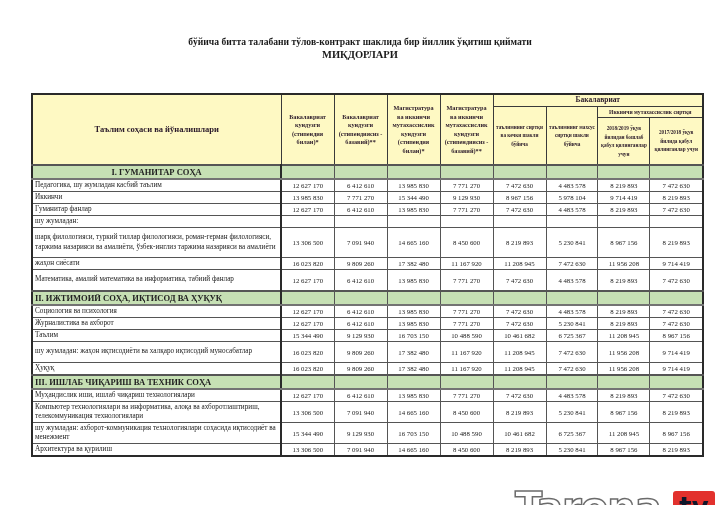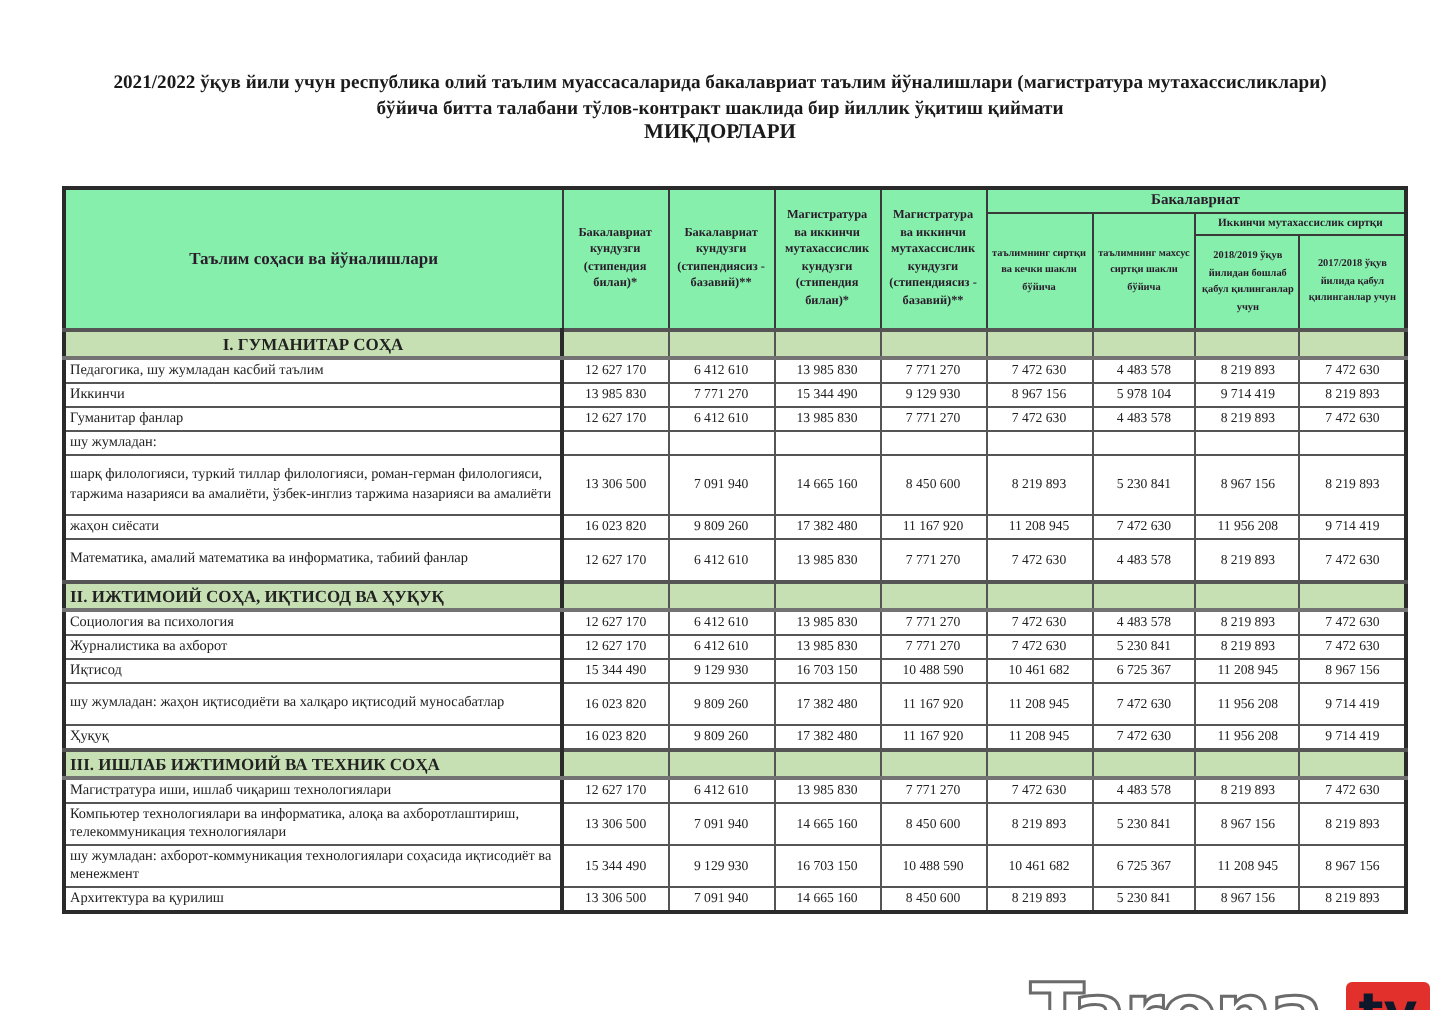--- a/index.html
+++ b/index.html
@@ -20,21 +20,21 @@
     table.main {
       position: absolute; left: 31px; top: 93px; width: 673px;
       border-collapse: collapse; table-layout: fixed;
       border: 2px solid #2a2a2a;
       font-size: 7px;
     }
     table.main td, table.main th {
       border: 1px solid #555; padding: 0 2px; overflow: hidden;
     }
     table.main th {
-      background: #86efac; font-weight: bold; color: #2a1a2a;
+      background: #fef9c3; font-weight: bold; color: #2a1a2a;
       text-align: center; vertical-align: middle; line-height: 8.5px;
       border-color: #3a3a3a;
     }
     th.h-main { font-size: 8.5px; }
     th.h-sm { font-size: 6.2px; line-height: 8px; }
     th.h-xs { font-size: 5.2px; line-height: 7px; }
     th.h-grp { font-size: 7.5px; height: 11px; }
     th.h-sub { font-size: 5.6px; height: 10px; }
     tr.section td {
       background: #c6e0b4; font-weight: bold; font-size: 8.5px; height: 12px;
@@ -60,21 +60,20 @@
       position: absolute; left: 158px; top: 4px; width: 42px; height: 34px;
       background: #e2312d; border-radius: 3px; color: #0f172a;
       font-family: "DejaVu Sans", sans-serif; font-weight: bold; font-size: 26px;
       line-height: 32px; text-align: center;
     }
   </style>
 </head>
 <body>
 
 <div class="title-block">
-  <div>2021/2022 ўқув йили учун республика олий таълим муассасаларида бакалавриат таълим йўналишлари (магистратура мутахассисликлари)</div>
   <div>бўйича битта талабани тўлов-контракт шаклида бир йиллик ўқитиш қиймати</div>
   <div class="line3">МИҚДОРЛАРИ</div>
 </div>
 
 <div class="unit">сўм</div>
 
 <table class="main">
   <colgroup>
     <col style="width:235px">
     <col style="width:50px">
@@ -221,21 +220,21 @@
         <td class="num">12 627 170</td>
         <td class="num">6 412 610</td>
         <td class="num">13 985 830</td>
         <td class="num">7 771 270</td>
         <td class="num">7 472 630</td>
         <td class="num">5 230 841</td>
         <td class="num">8 219 893</td>
         <td class="num">7 472 630</td>
       </tr>
       <tr class="r1">
-        <td class="name col-split">Иқтисод</td>
+        <td class="name col-split">Таълим</td>
         <td class="num">15 344 490</td>
         <td class="num">9 129 930</td>
         <td class="num">16 703 150</td>
         <td class="num">10 488 590</td>
         <td class="num">10 461 682</td>
         <td class="num">6 725 367</td>
         <td class="num">11 208 945</td>
         <td class="num">8 967 156</td>
       </tr>
       <tr class="r2">
@@ -254,32 +253,32 @@
         <td class="num">16 023 820</td>
         <td class="num">9 809 260</td>
         <td class="num">17 382 480</td>
         <td class="num">11 167 920</td>
         <td class="num">11 208 945</td>
         <td class="num">7 472 630</td>
         <td class="num">11 956 208</td>
         <td class="num">9 714 419</td>
       </tr>
       <tr class="section">
-        <td class="sec-label col-split">III. ИШЛАБ ИЖТИМОИЙ ВА ТЕХНИК СОҲА</td>
-        <td></td>
-        <td></td>
-        <td></td>
-        <td></td>
-        <td></td>
-        <td></td>
-        <td></td>
-        <td></td>
-      </tr>
-      <tr class="r1">
-        <td class="name col-split">Магистратура иши, ишлаб чиқариш технологиялари</td>
+        <td class="sec-label col-split">III. ИШЛАБ ЧИҚАРИШ ВА ТЕХНИК СОҲА</td>
+        <td></td>
+        <td></td>
+        <td></td>
+        <td></td>
+        <td></td>
+        <td></td>
+        <td></td>
+        <td></td>
+      </tr>
+      <tr class="r1">
+        <td class="name col-split">Муҳандислик иши, ишлаб чиқариш технологиялари</td>
         <td class="num">12 627 170</td>
         <td class="num">6 412 610</td>
         <td class="num">13 985 830</td>
         <td class="num">7 771 270</td>
         <td class="num">7 472 630</td>
         <td class="num">4 483 578</td>
         <td class="num">8 219 893</td>
         <td class="num">7 472 630</td>
       </tr>
       <tr class="r2">

